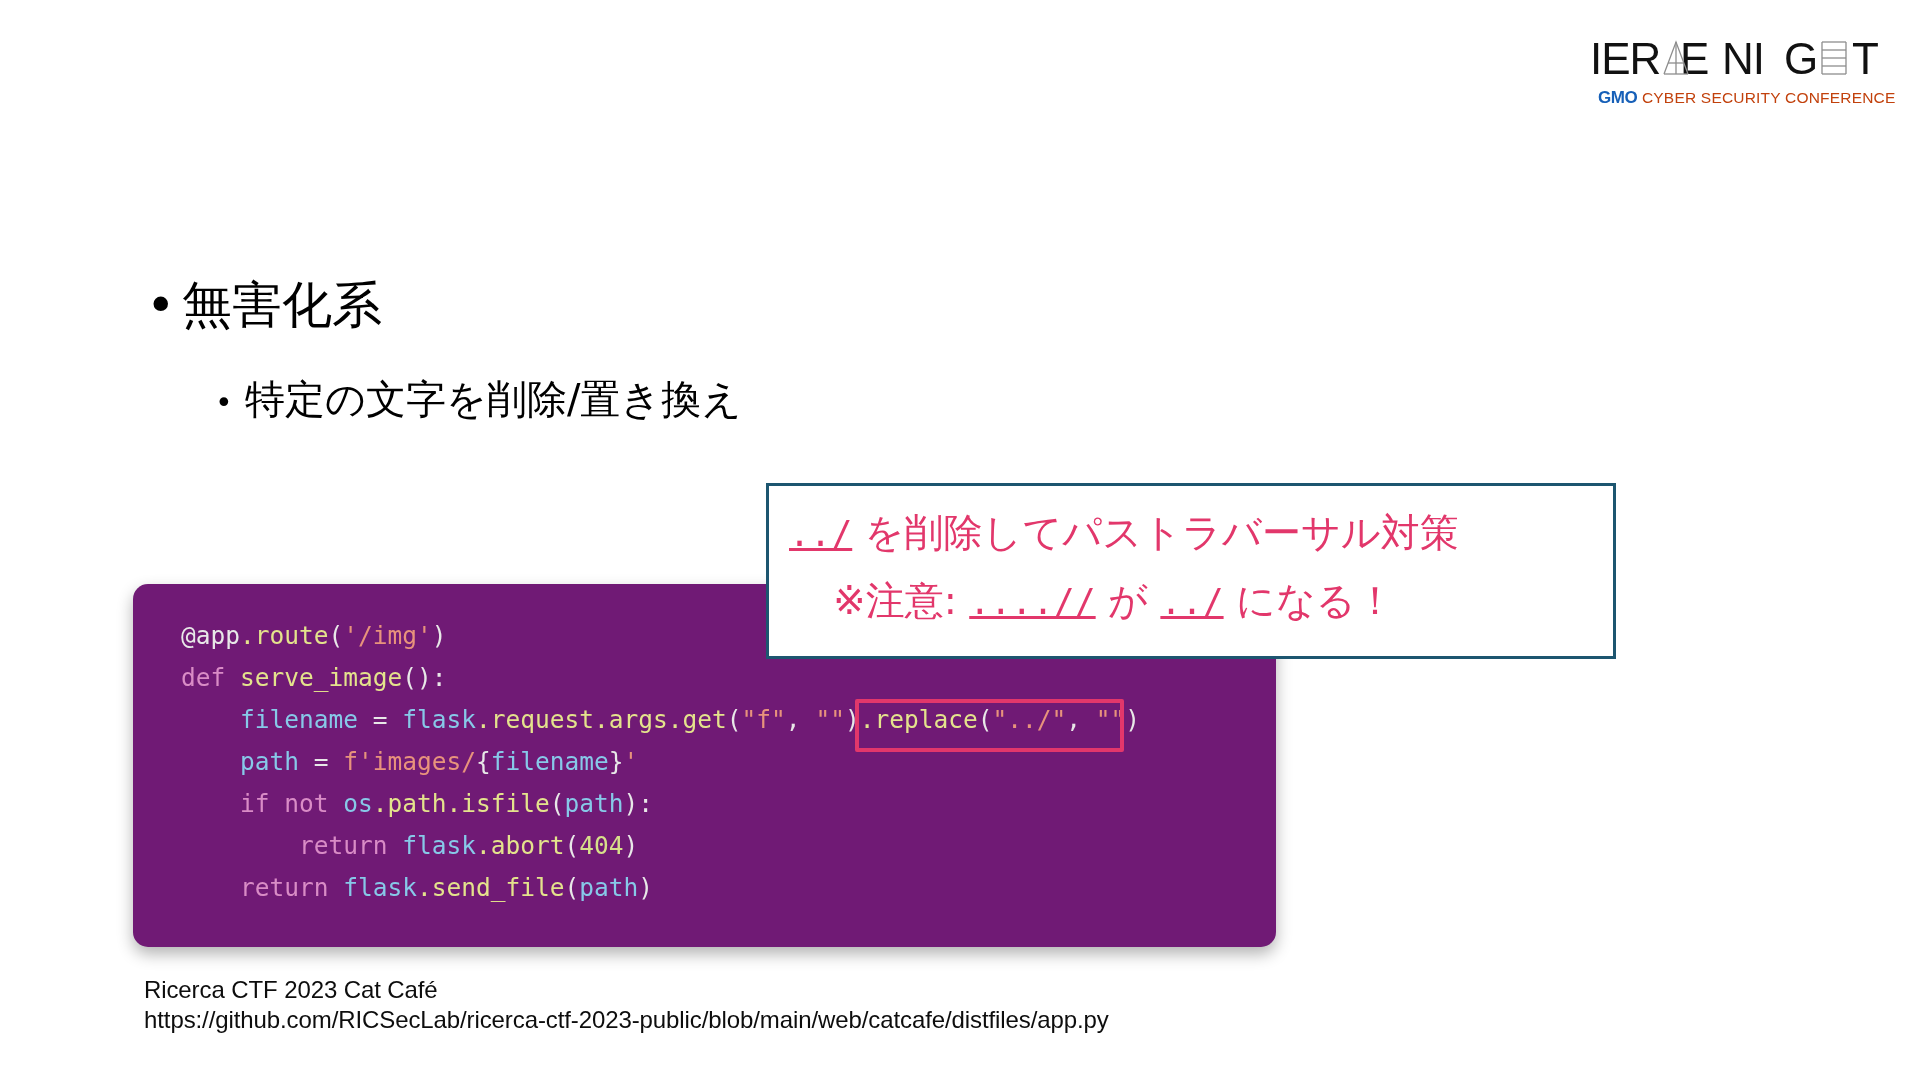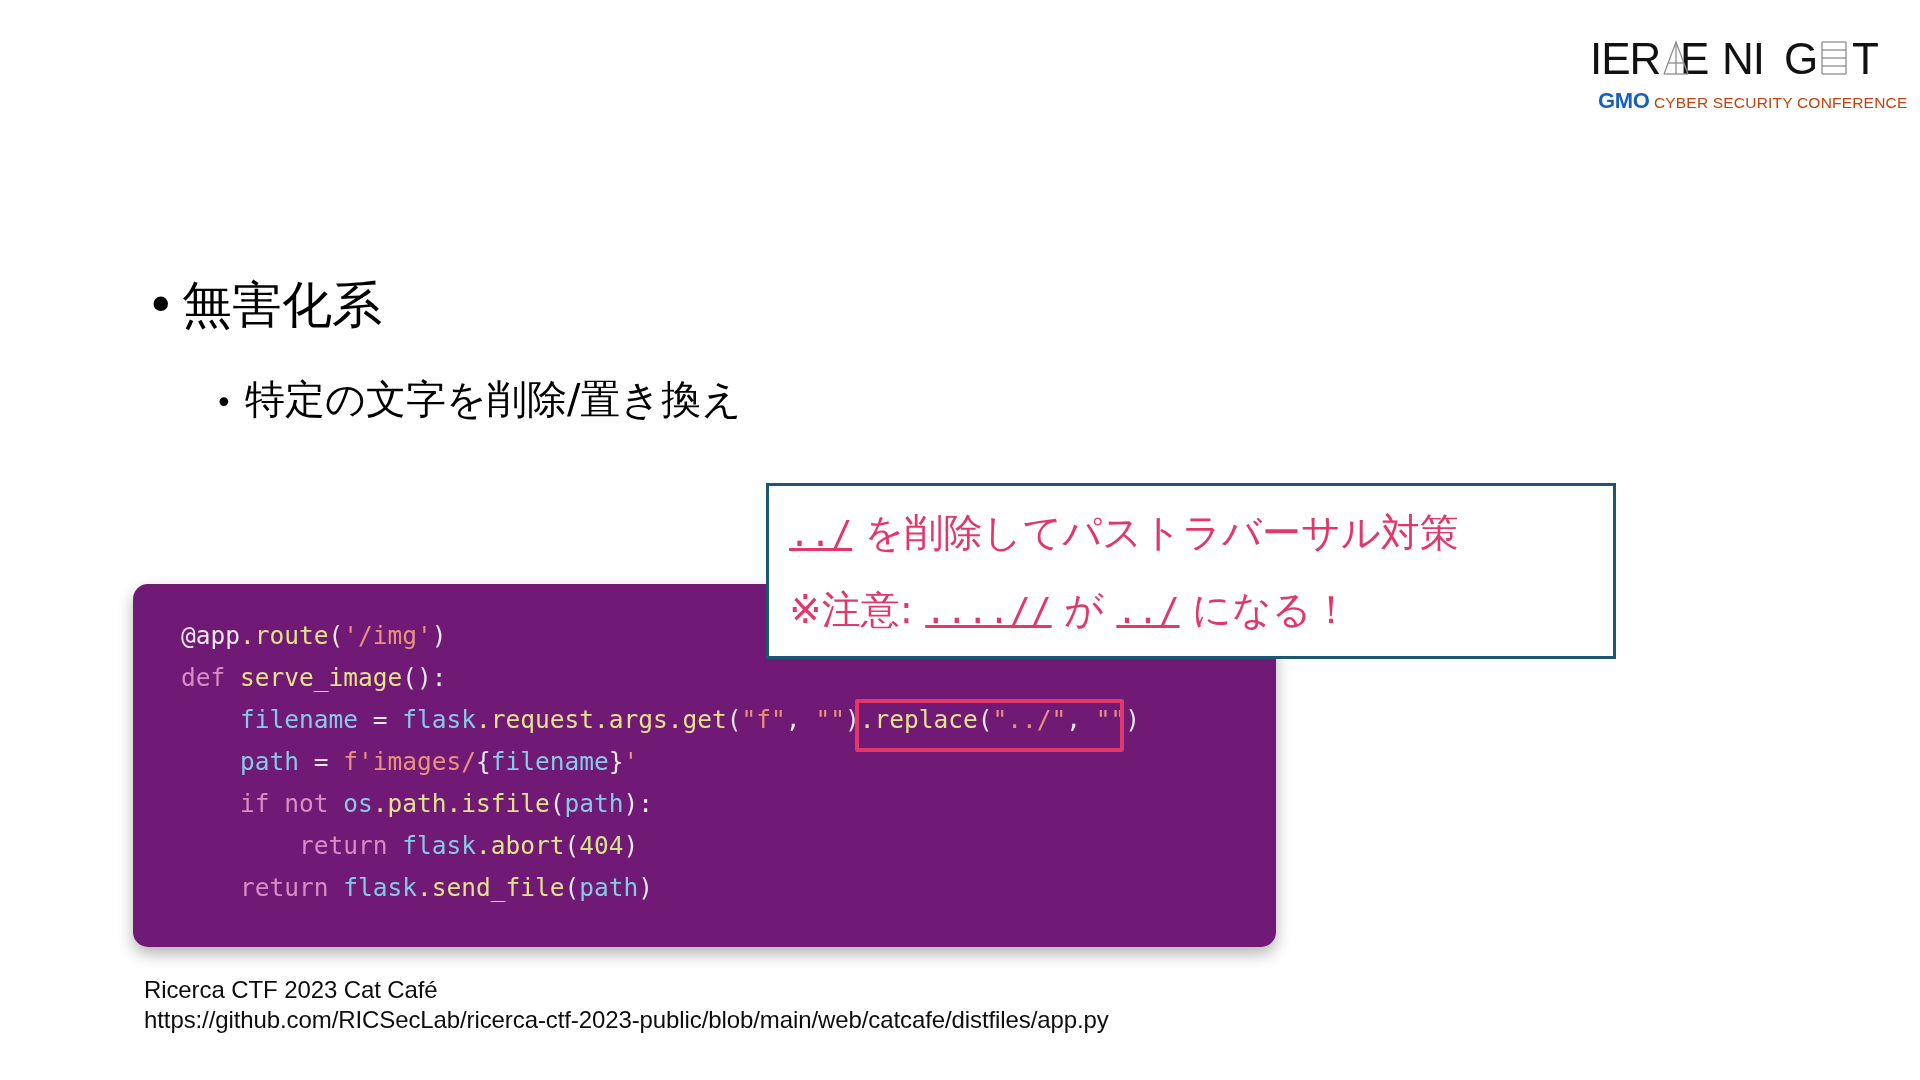--- a/index.html
+++ b/index.html
@@ -14,21 +14,21 @@
 
   
   .logo { position:absolute; left:1572px; top:34px; width:310px; height:78px; }
   .logo-main { position:relative; height:50px; }
   .logo-main svg { display:block; }
   .logo-sub {
     position:absolute; left:26px; top:54px;
     font-size:15.5px; letter-spacing:0.2px; white-space:nowrap;
     font-family:"Liberation Sans",sans-serif;
   }
-  .logo-sub .gmo { color:#1760b8; font-weight:bold; letter-spacing:-0.4px; font-size:22px; }
+  .logo-sub .gmo { color:#1760b8; font-weight:bold; letter-spacing:-0.4px; font-size:17px; }
   .logo-sub .conf { color:#c2410c;margin-top:12px; }
 
   
   .title {
     position:absolute; left:143px; top:58px;
     font-size:72px; line-height:1.25; color:#000000;
     font-family:"DejaVu Sans","Liberation Sans",sans-serif;
     font-weight:400; letter-spacing:-1px; white-space:nowrap;
   }
 
@@ -84,21 +84,21 @@
     z-index:5;
     padding-left:16px;
   }
   .callout-line {
     position:absolute; left:20px;
     color:#e2376b; white-space:nowrap;
     font-family:"DejaVu Sans","Liberation Sans",sans-serif;
     font-size:39px;
   }
   .callout-line.l1 { top:20px; }
-  .callout-line.l2 { top:97px; }
+  .callout-line.l2 { top:88px;margin-left:44px; }
   .mono-u {
     font-family:"DejaVu Sans Mono","Liberation Mono",monospace;
     text-decoration:underline;
     font-size:35px;
   }
 
   
   .footer {
     position:absolute; left:144px; top:975px;
     font-size:24px; line-height:30px; color:#0d0d0d;

